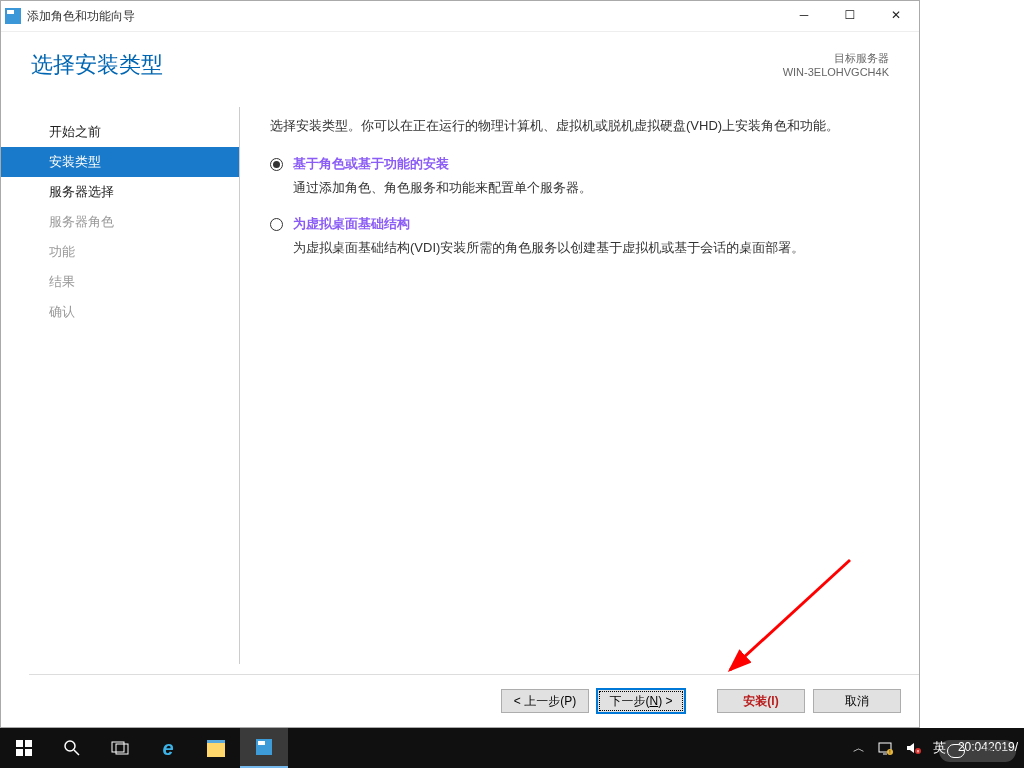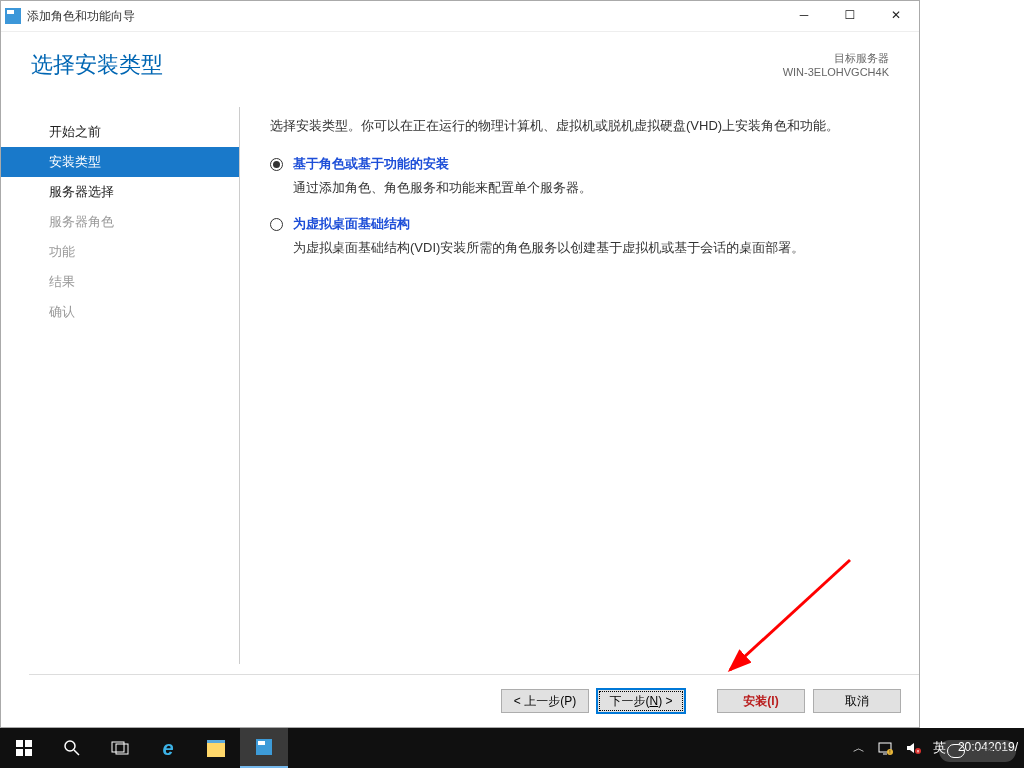--- a/index.html
+++ b/index.html
@@ -17,21 +17,21 @@
   .sidebar { width:238px; padding-top:20px; }
   .step { padding:6px 0 6px 48px; font-size:13px; color:#999; cursor:default;}
   .step.done { color:#222;}
   .step.active { background:#1979ca; color:#fff;}
   .divider { border-left:1px solid #ccc; margin-top:10px; margin-bottom:10px;}
   .content { flex:1; padding:20px 30px 0 30px; color:#333;}
   .intro { font-size:13px; margin-bottom:16px; color:#313131;}
   .radio-row { display:flex; align-items:flex-start; padding:4px 0;}
   .radio { width:13px; height:13px; border:1px solid #333; border-radius:50%; margin-right:10px; margin-top:3px; position:relative; flex:0 0 auto; box-sizing:border-box;}
   .radio.selected::after { content:""; position:absolute; top:2px; left:2px; width:7px; height:7px; background:#333; border-radius:50%;}
-  .opt-title { font-weight:bold; font-size:13px; color:#1d4ed8;}
+  .opt-title { font-weight:bold; font-size:13px; color:#8b5cf6;}
   .opt-desc { font-size:13px; color:#333; padding-left:23px; margin-top:2px; margin-bottom:14px;}
   .footer { height:52px; border-top:1px solid #ddd; display:flex; align-items:center; justify-content:flex-end; padding-right:18px; gap:8px;margin-left:28px;}
   .btn { min-width:88px; height:24px; padding:0 10px; font-size:12px; background:#e1e1e1; border:1px solid #adadad; cursor:default; white-space:nowrap;}
   .btn.disabled { color:#b91c1c;font-weight:bold;}
   .btn.focus { outline:1px dotted #000; outline-offset:-3px; border:1px solid #0078d7; box-shadow:0 0 0 1px #0078d7;}
   .taskbar { position:absolute; left:0; bottom:0; width:1024px; height:40px; background:#101010; display:flex; align-items:center; color:#fff; font-size:12px;}
   .tb-item { width:48px; height:40px; display:flex; align-items:center; justify-content:center;}
   .tb-item.active { background:#3a3a3a; border-bottom:2px solid #76b9ed; box-sizing:border-box;}
   .tb-right { margin-left:auto; display:flex; align-items:center; height:40px;}
   .tb-right > div { padding:0 6px; display:flex; align-items:center; height:40px;}

